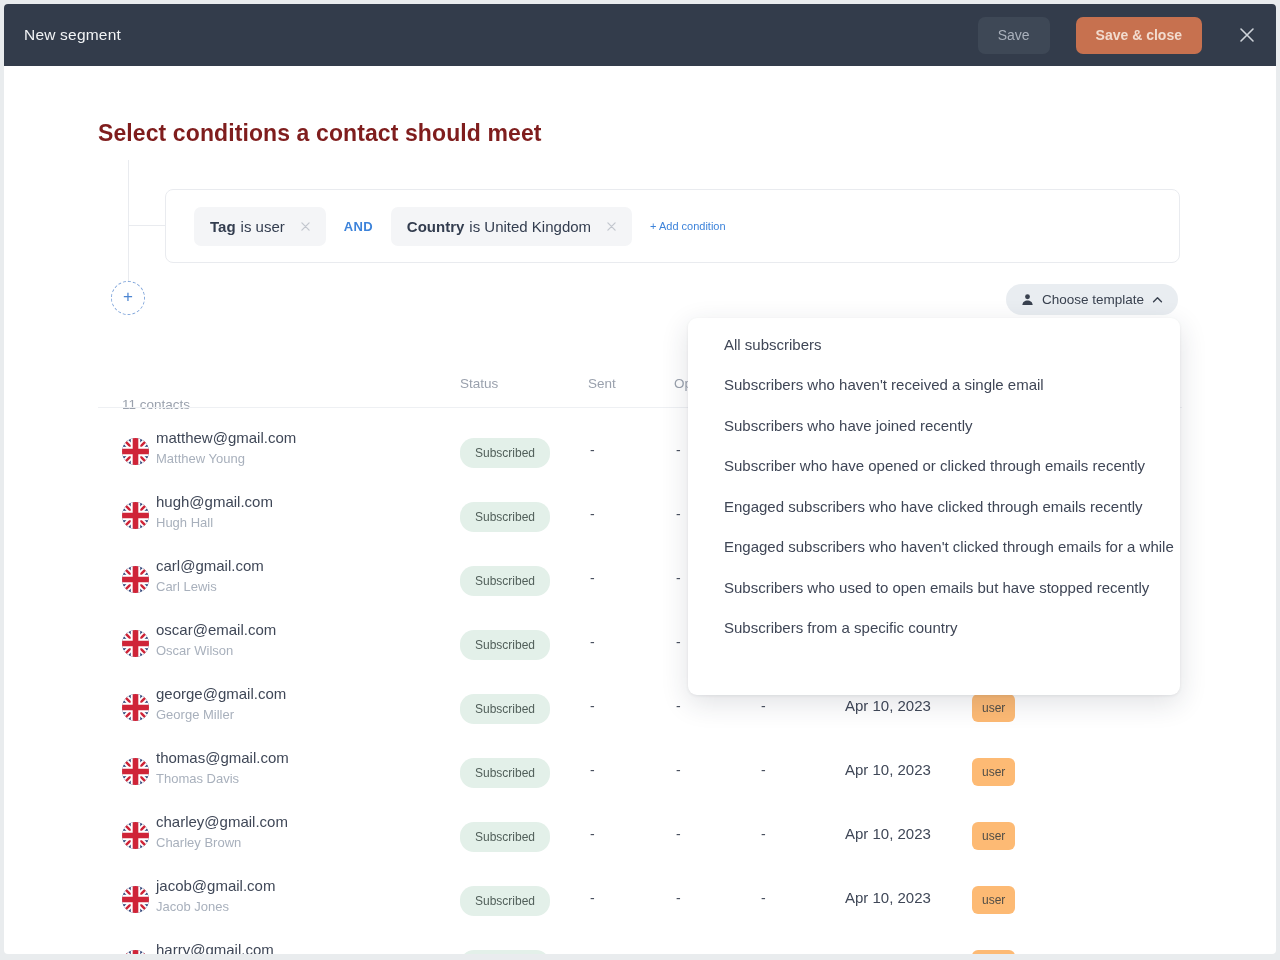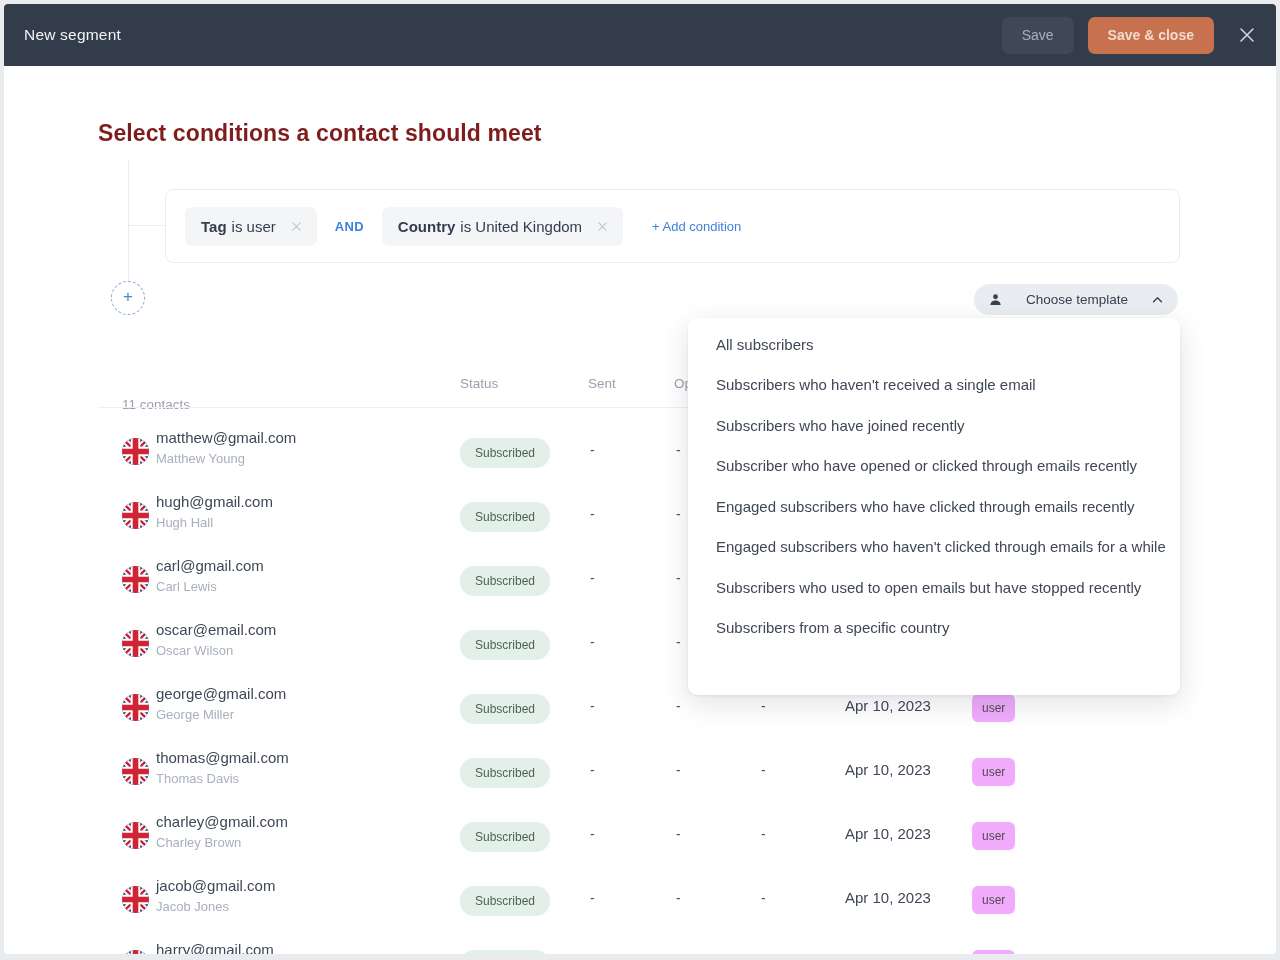--- a/index.html
+++ b/index.html
@@ -3,48 +3,48 @@
 <meta charset="utf-8">
 <style>
   * { margin:0; padding:0; box-sizing:border-box; }
   html,body { width:1280px; height:960px; background:#e9ecee; font-family:"Liberation Sans", sans-serif; overflow:hidden; }
 
   .modal { position:absolute; left:4px; top:4px; width:1272px; height:950px; background:#fff; border-radius:4px; overflow:hidden; }
 
   
   .topbar { position:absolute; left:0; top:0; width:100%; height:62px; background:#333c4b; display:flex; align-items:center; padding:10px 20px; z-index:30; }
   .topbar-title { color:#f2f4f6; font-size:15.5px; letter-spacing:.2px; }
-  .topbar-actions { margin-left:auto; display:flex; align-items:center; gap:14px; }
+  .topbar-actions { margin-left:auto; display:flex; align-items:center; gap:26px; }
   .btn { border:none; cursor:pointer; font-family:inherit; font-size:14px; border-radius:7px; height:37px; padding:0 20px; }
   .btn-save { background:#3e4856; color:#a9b0bb; }
   .btn-save-close { background:#c7714f; color:#f2dbce; font-weight:bold; }
   .close-x { width:18px; height:18px; margin-left:10px; cursor:pointer; display:block; }
 
   
   .page-heading { position:absolute; left:94px; top:116px; font-size:23px; font-weight:bold; color:#7f1d1d; letter-spacing:.1px; }
   .tree-vline { position:absolute; left:124px; top:156px; width:1px; height:124px; background:#e9ebef; }
   .tree-hline { position:absolute; left:124px; top:221px; width:38px; height:1px; background:#e9ebef; }
 
-  .condition-box { position:absolute; left:161px; top:185px; width:1015px; height:74px; border:1px solid #e9ebef; border-radius:8px; display:flex; align-items:center; padding:0 19px; gap:18px; }
+  .condition-box { position:absolute; left:161px; top:185px; width:1015px; height:74px; border:1px solid #e9ebef; border-radius:8px; display:flex; align-items:center; padding:0 28px; gap:18px; }
   .cond-pill { background:#f4f5f7; border-radius:7px; padding:11px 16px; display:flex; align-items:center; font-size:15px; color:#333d4f; cursor:pointer; }
   .cond-pill b { font-weight:bold; }
   .cond-pill .rest { margin-left:5px; }
   .pill-x { margin-left:16px; width:9px; height:9px; cursor:pointer; opacity:.55; }
   .and-label { color:#3d83da; font-size:13px; font-weight:bold; letter-spacing:.3px; }
-  .add-condition { color:#3d83da; font-size:13px; cursor:pointer; margin-left:11px; }
+  .add-condition { color:#3d83da; font-size:11px; cursor:pointer; margin-left:0; }
 
   .plus-btn { position:absolute; left:107px; top:277px; width:34px; height:34px; border:1.5px dashed #85a9dc; border-radius:50%; background:#fff; color:#4d86d2; font-size:17px; line-height:30px; text-align:center; cursor:pointer; }
 
   
-  .tpl-btn { position:absolute; top:280px; right:98px; height:31px; background:#e9edf1; border:none; border-radius:16px; display:flex; align-items:center; gap:24px; padding:0 15px; font-family:inherit; font-size:13.5px; color:#39414f; cursor:pointer; }
+  .tpl-btn { position:absolute; top:280px; right:98px; height:31px; background:#e9edf1; border:none; border-radius:16px; display:flex; align-items:center; gap:8px; padding:0 15px; font-family:inherit; font-size:13.5px; color:#39414f; cursor:pointer; }
   .tpl-btn svg { display:block; }
 
   
   .menu { position:absolute; left:684px; top:314px; width:492px; height:377px; background:#fff; border-radius:9px; box-shadow:0 8px 28px rgba(35,45,65,.14), 0 1px 3px rgba(35,45,65,.08); z-index:20; padding:6px 0; }
-  .menu-item { height:40.5px; display:flex; align-items:center; padding:0 28px; font-size:15px; color:#3f4656; cursor:pointer; white-space:nowrap; }
+  .menu-item { height:40.5px; display:flex; align-items:center; padding:0 36px; font-size:15px; color:#3f4656; cursor:pointer; white-space:nowrap; }
 
   
   .thead { position:absolute; left:94px; top:372px; width:1084px; height:22px; }
   .thead span { position:absolute; top:0; font-size:13.5px; color:#9aa1ad; }
   .th-contacts { left:24px;margin-top:21px; }
   .th-status { left:362px; }
   .th-sent { left:490px; }
   .th-opened { left:576px; }
   .tdivider { position:absolute; left:94px; top:403px; width:1084px; height:1px; background:#eef0f3; }
 
@@ -52,21 +52,21 @@
   .row { position:relative; height:64px; cursor:pointer; }
   .flag { position:absolute; left:24px; top:18px; width:27px; height:27px; }
   .c-email { position:absolute; left:58px; top:9px; font-size:15px; color:#3f4757; }
   .c-name { position:absolute; left:58px; top:31px; font-size:13px; color:#a8b0bc; }
   .c-status { position:absolute; left:362px; top:18px; background:#e3f0e9; color:#515f5a; font-size:12px; border-radius:14px; padding:8px 15px; }
   .c-dash { position:absolute; top:22px; font-size:14px; color:#4a5160; }
   .c-sent { left:492px; }
   .c-opened { left:578px; }
   .c-clicked { left:663px; }
   .c-date { position:absolute; left:747px; top:21px; font-size:15px; color:#3f4757; }
-  .c-tag { position:absolute; left:874px; top:18px; background:#f0abfc; color:#514e47; font-size:12px; border-radius:6px; padding:7px 10px; }
+  .c-tag { position:absolute; left:874px; top:18px; background:#fdba74; color:#514e47; font-size:12px; border-radius:6px; padding:7px 10px; }
 </style>
 </head>
 <body>
 
 <div class="modal">
 
   <div class="topbar">
     <span class="topbar-title">New segment</span>
     <div class="topbar-actions">
       <button class="btn btn-save">Save</button>

